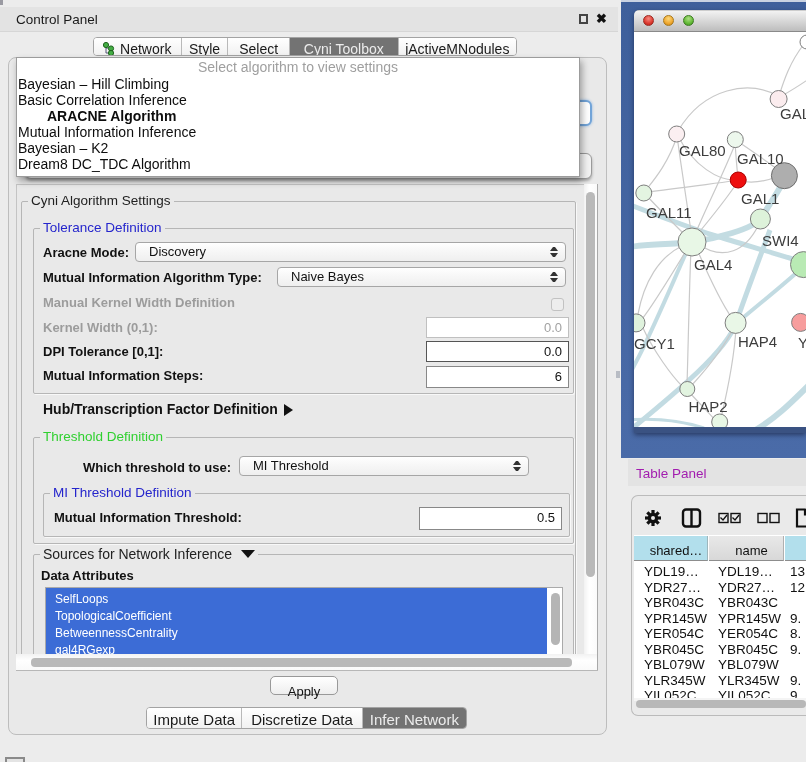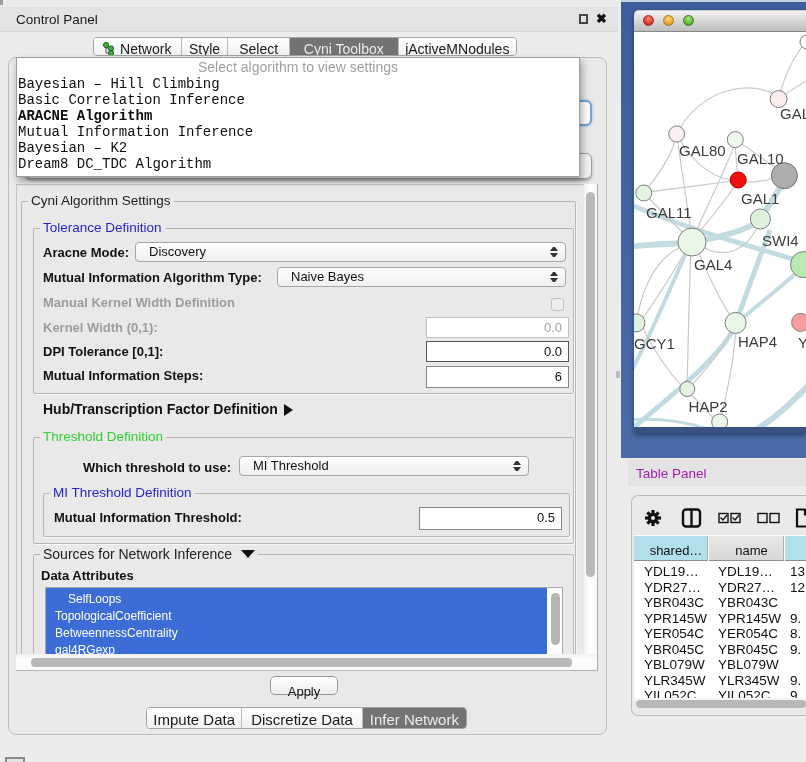--- a/index.html
+++ b/index.html
@@ -1,20 +1,20 @@
 <!DOCTYPE html>
 <html><head>
 <meta charset="utf-8">
 <style>
 * { margin:0; padding:0; box-sizing:border-box; }
 html,body { width:806px; height:762px; overflow:hidden; background:#ececec;
   font-family:"Liberation Sans", sans-serif; }
 .abs { position:absolute; }
 #stage { position:relative; width:806px; height:762px; }
-.bold { font-weight:bold; }
+.bold { font-weight:bold;padding-left:29px; }
 
 .combo { position:absolute; background:linear-gradient(#ffffff,#f7f7f7 45%,#efefef);
   border:1px solid #a6a6a6; border-radius:4px; font-size:13px; color:#111; }
 .combo .ctext { position:absolute; left:13px; top:1px; }
 .combo .arr { position:absolute; right:7px; width:8px; }
 .arr-up { top:4px; border-left:3.5px solid transparent; border-right:3.5px solid transparent;
   border-bottom:4.5px solid #333; height:0; }
 .arr-dn { bottom:4px; border-left:3.5px solid transparent; border-right:3.5px solid transparent;
   border-top:4.5px solid #333; height:0; }
 
@@ -127,21 +127,21 @@
       <div class="lbl" style="left:37px;top:325px;">Mutual Information Threshold:</div>
       <div class="tfield" style="left:402px;top:322px;width:143px;height:23px;border:1px solid #888;">0.5</div>
 
       <div class="group" style="left:16px;top:369px;width:541px;height:130px;">
         <div class="gtitle" style="font-size:14px;">Sources for Network Inference
           <span style="display:inline-block;margin-left:5px;width:0;height:0;border-left:7px solid transparent;border-right:7px solid transparent;border-top:8px solid #111;vertical-align:1px;"></span></div>
       </div>
       <div class="lbl" style="left:24px;top:383px;">Data Attributes</div>
       <div class="abs" style="left:28px;top:402px;width:518px;height:71px;background:#fff;border:1px solid #aaa;overflow:hidden;">
         <div class="abs" style="left:0;top:0;width:501px;height:69px;background:#3c6cd6;color:#fff;font-size:12px;">
-          <div style="padding:4px 0 0 22px;height:17px;">SelfLoops</div>
+          <div style="padding:4px 0 0 9px;height:17px;">SelfLoops</div>
           <div style="padding:4px 0 0 9px;height:17px;">TopologicalCoefficient</div>
           <div style="padding:4px 0 0 9px;height:17px;">BetweennessCentrality</div>
           <div style="padding:4px 0 0 9px;height:17px;">gal4RGexp</div>
         </div>
         <div class="abs" style="left:505px;top:5px;width:9px;height:52px;background:#b5b5b5;border-radius:5px;"></div>
       </div>
     </div>
   </div>
 
   <div class="abs" style="left:584px;top:184px;width:13px;height:470px;background:linear-gradient(to right,#f2f2f2,#ffffff 40%,#fafafa);"></div>
@@ -302,21 +302,21 @@
 
     <div class="abs" style="left:0;top:163px;width:172px;height:14px;background:#f4f4f4;"></div>
   </div>
   <div class="abs" style="left:636px;top:700px;width:170px;height:8px;background:#b8b8b8;border-radius:4px;"></div>
 
   <div class="abs" style="left:616px;top:371px;width:4px;height:7px;background:#b8bcc4;"></div>
 
   <div class="abs" style="left:16px;top:57px;width:564px;height:120px;background:#fff;border:1px solid #9c9c9c;
        box-shadow:2px 4px 7px rgba(0,0,0,0.35);"></div>
   <div class="abs" style="left:16px;top:59px;width:564px;height:15px;font-size:14px;color:#9f9f9f;text-align:center;">Select algorithm to view settings</div>
-  <div class="abs" style="left:18px;top:76px;width:560px;font-size:14px;color:#0d0d0d;line-height:16px;font-family:Liberation Mono, monospace;">
+  <div class="abs" style="left:18px;top:76px;width:560px;font-size:14px;color:#0d0d0d;line-height:16px;">
     Bayesian – Hill Climbing<br>
     Basic Correlation Inference<br>
     <span class="bold">ARACNE Algorithm</span><br>
     Mutual Information Inference<br>
     Bayesian – K2<br>
     Dream8 DC_TDC Algorithm
   </div>
 
 </div>
 

